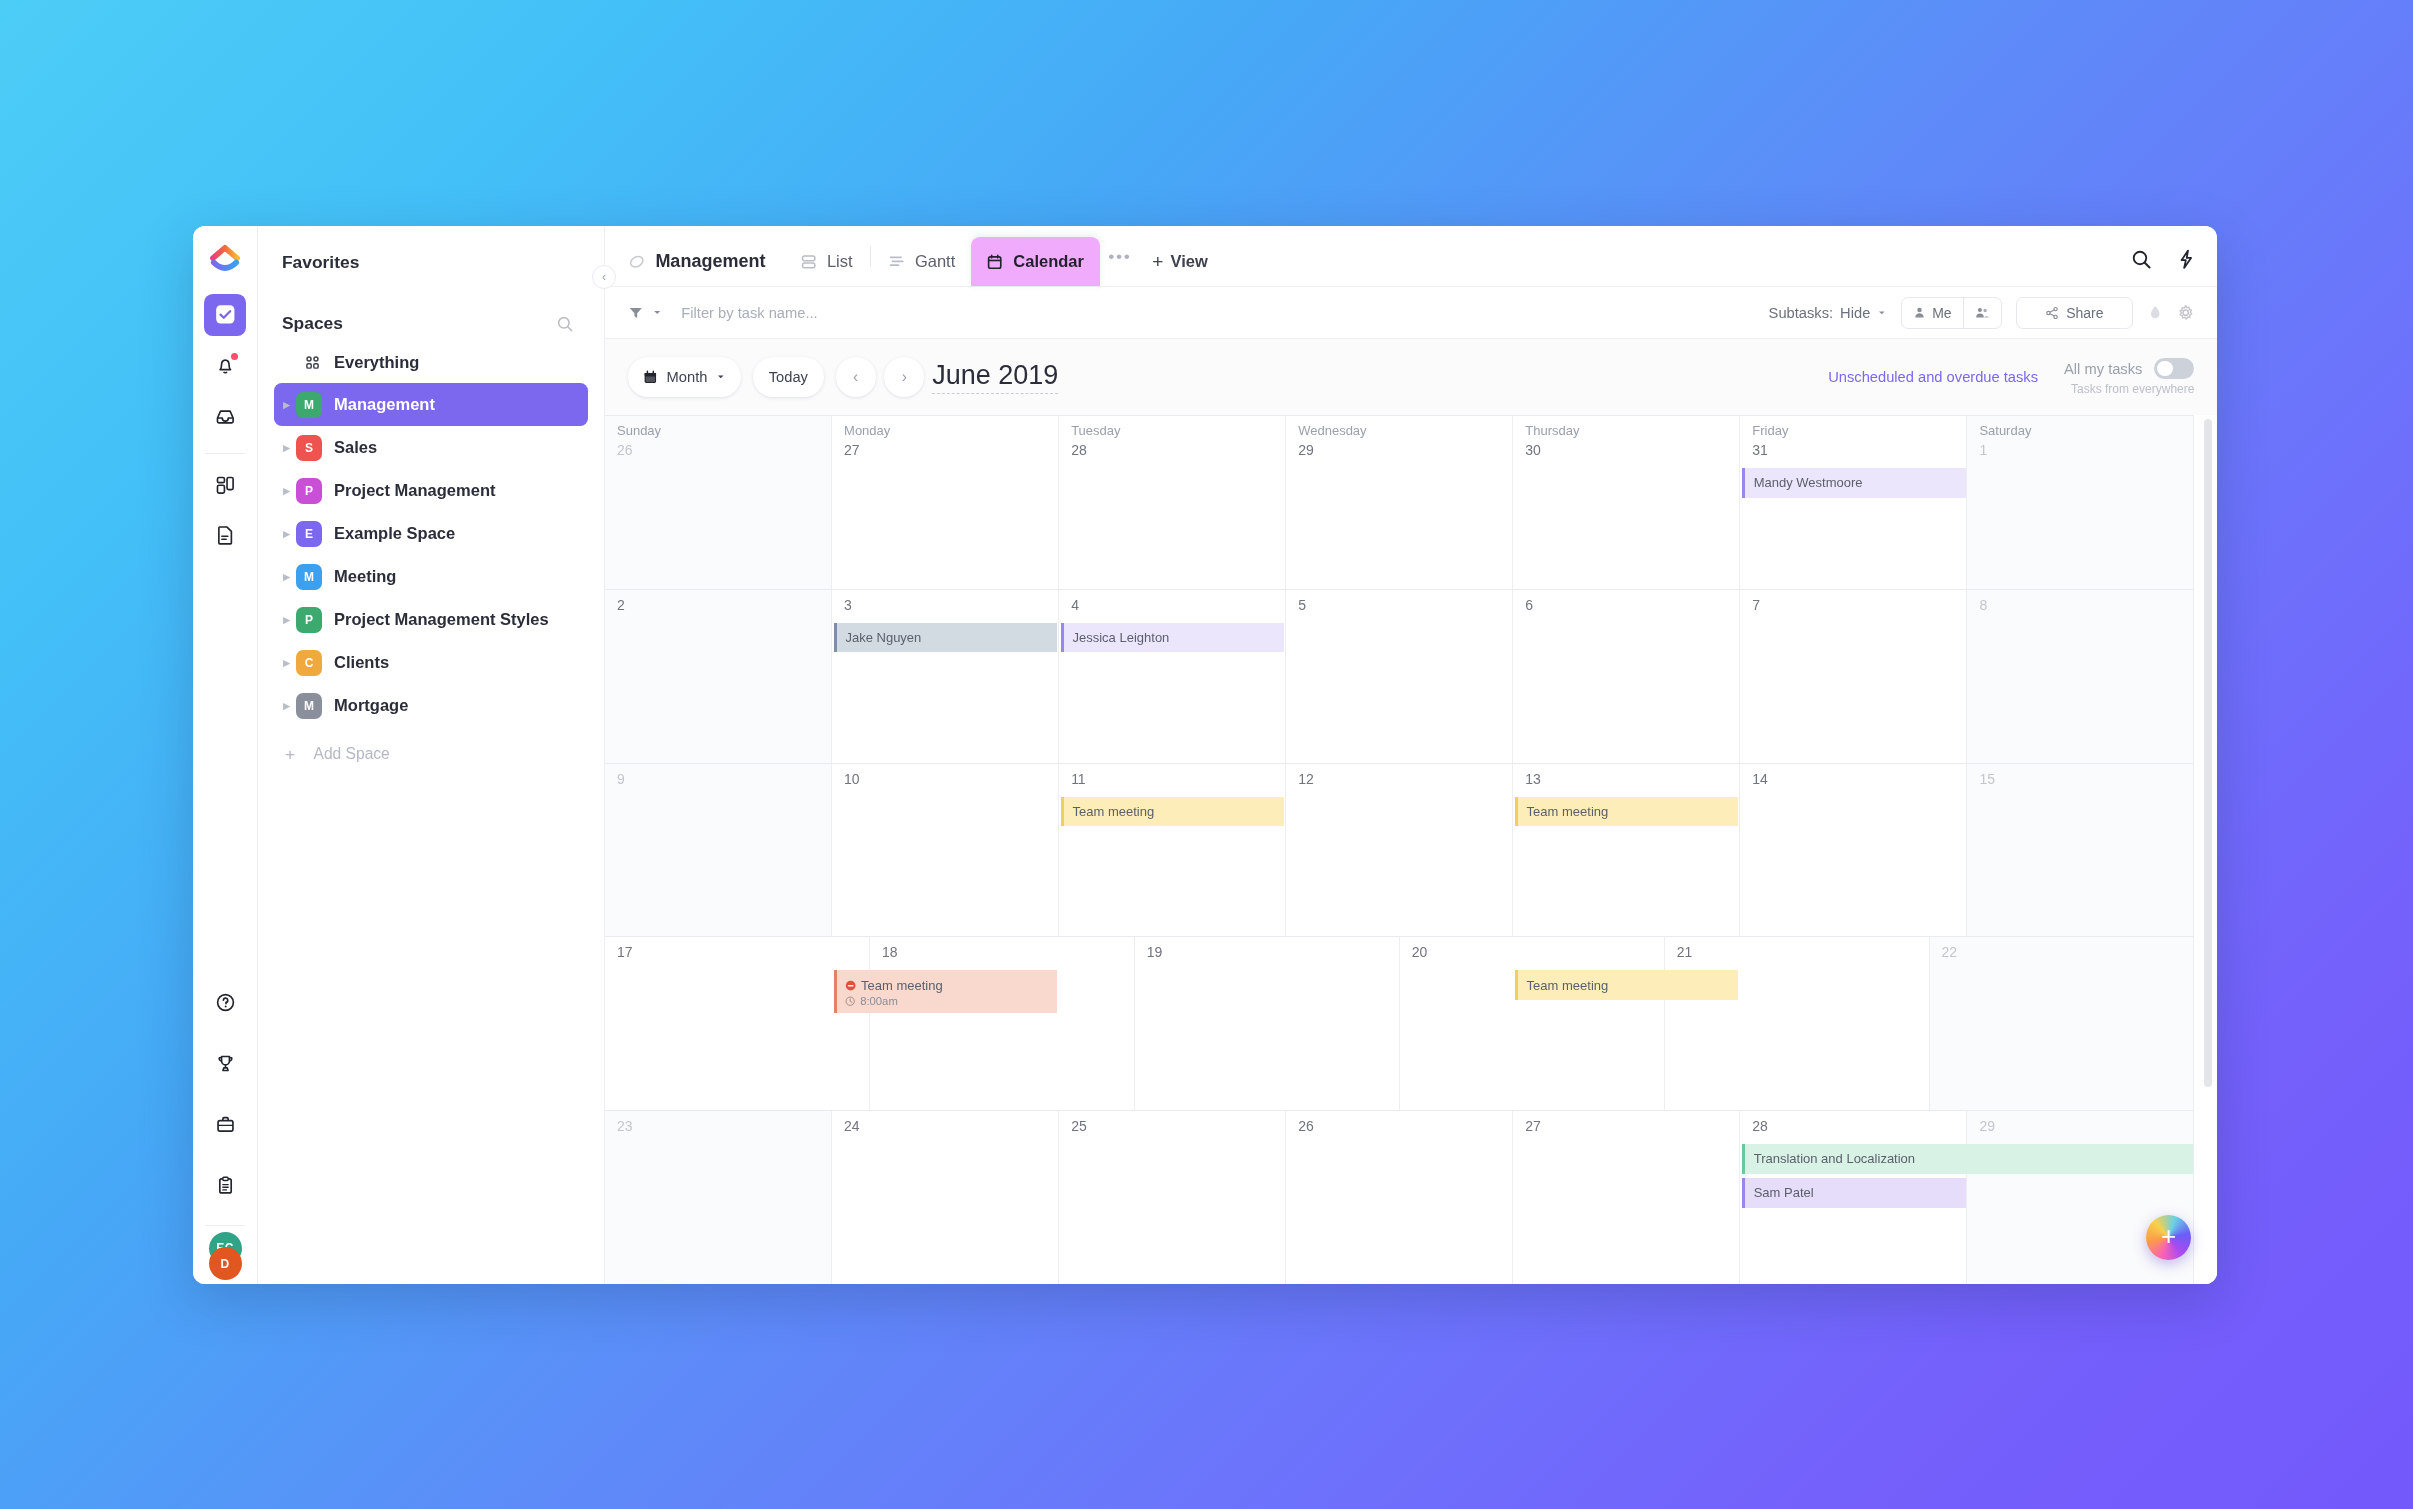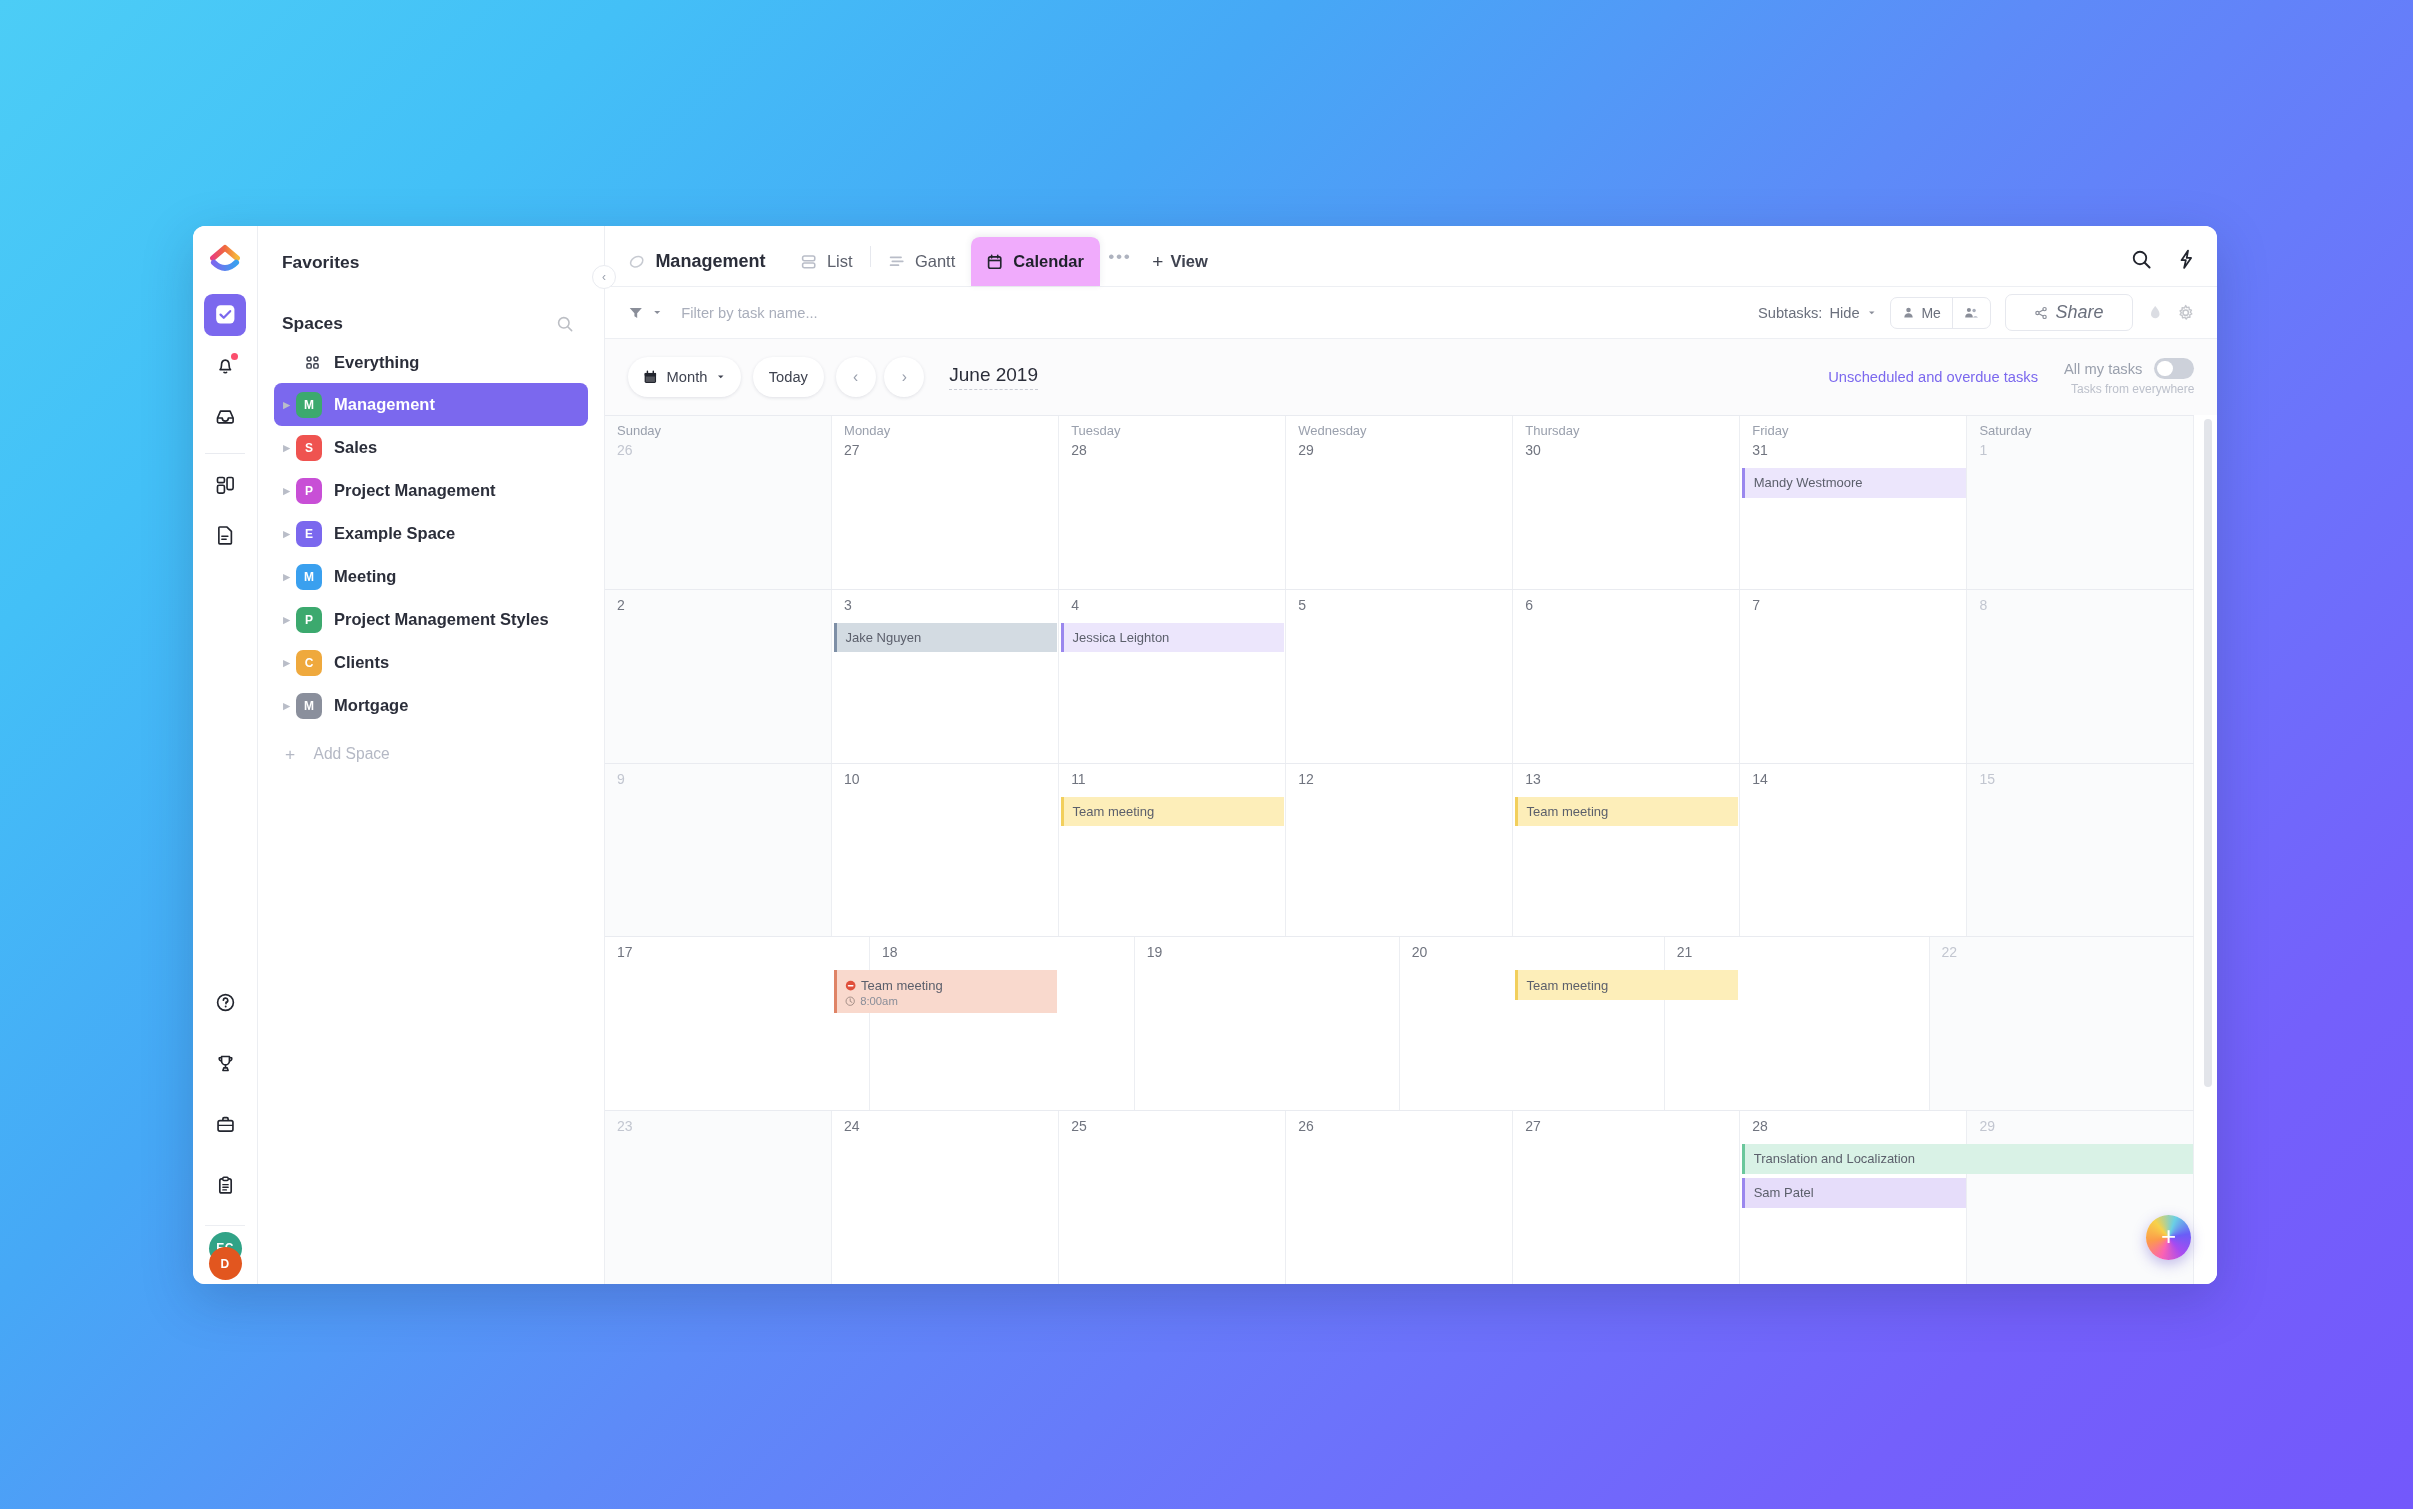--- a/index.html
+++ b/index.html
@@ -175,22 +175,22 @@
   .filter-right { margin-left: auto; display: flex; align-items: center; gap: 14px; }
   .subtasks { font-size: 14.7px; color: #6b707d; display: flex; align-items: center; gap: 7px;}
   .pill-group { display: flex; border: 0.9px solid #e6e8ee; border-radius: 7px; overflow: hidden; }
   .pill {
     display: flex; align-items: center; gap: 6px;
     padding: 7px 11.3px; font-size: 14px; color: #6b707d;
   }
   .pill + .pill { border-left: 0.9px solid #e6e8ee; }
   .pill-btn {
     display: flex; align-items: center; gap: 7px;
-    padding: 7px 28px; font-size: 18px; color: #6b707d;
-    border: 0.9px solid #e6e8ee; border-radius: 7px; font-style: italic;
+    padding: 7px 28px; font-size: 14px; color: #6b707d;
+    border: 0.9px solid #e6e8ee; border-radius: 7px;
   }
   .icon-btn { display: flex; align-items: center; opacity: .5; }
 
   
   #cal-toolbar {
     height: 76px; flex: 0 0 76px;
     display: flex; align-items: center;
     padding: 0 22.6px; background: #fbfbfc;
   }
   .cal-btn {
@@ -199,21 +199,21 @@
     background: #fff; box-shadow: 0 0.9px 3.5px rgba(40,50,80,.13);
     font-size: 14.7px; color: #3f4350;
   }
   .cal-round {
     width: 40px; height: 40px; border-radius: 50%;
     background: #fff; box-shadow: 0 0.9px 3.5px rgba(40,50,80,.13);
     display: flex; align-items: center; justify-content: center;
     color: #9aa0ad; font-size: 15.6px;
   }
   #cal-title {
-    font-size: 19px; color: #2b2e3a; margin-left: 25px;
+    font-size: 27px; color: #2b2e3a; margin-left: 8px;
     border-bottom: 1.7px dashed #c9ccd4; padding-bottom: 2.6px;
   }
   .toolbar-right { margin-left: auto; display: flex; align-items: center; gap: 26px; }
   .link-unsched { font-size: 14.7px; color: #7b68ee; }
   .allmy { text-align: right; }
   .allmy-row { display: flex; align-items: center; gap: 12px; justify-content: flex-end;}
   .allmy-lbl { font-size: 14.7px; color: #9aa0ad; }
   .toggle {
     width: 40px; height: 21px; border-radius: 10.4px; background: #cdd1da;
     position: relative;

